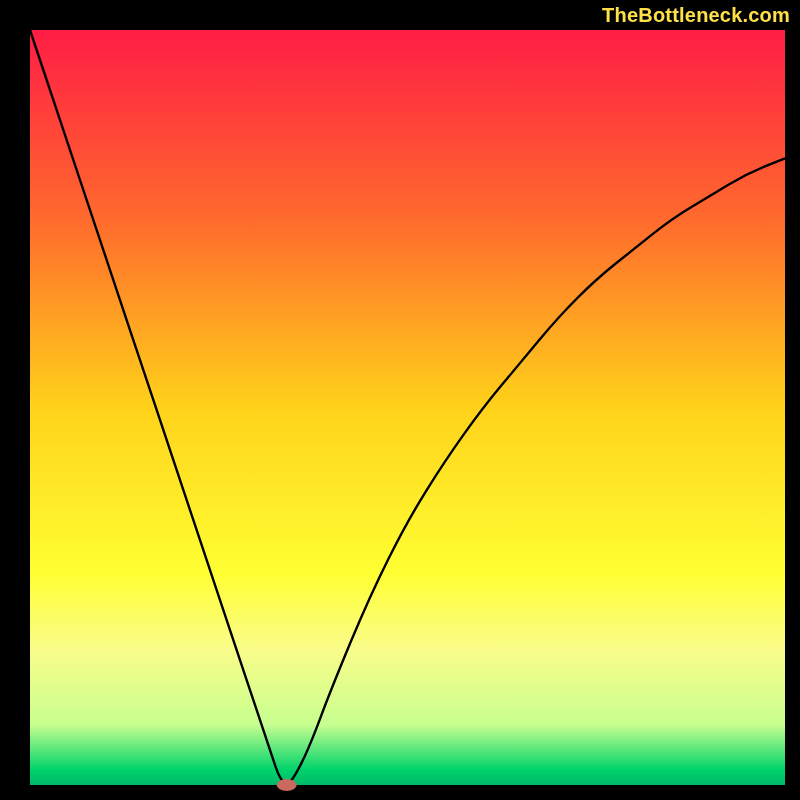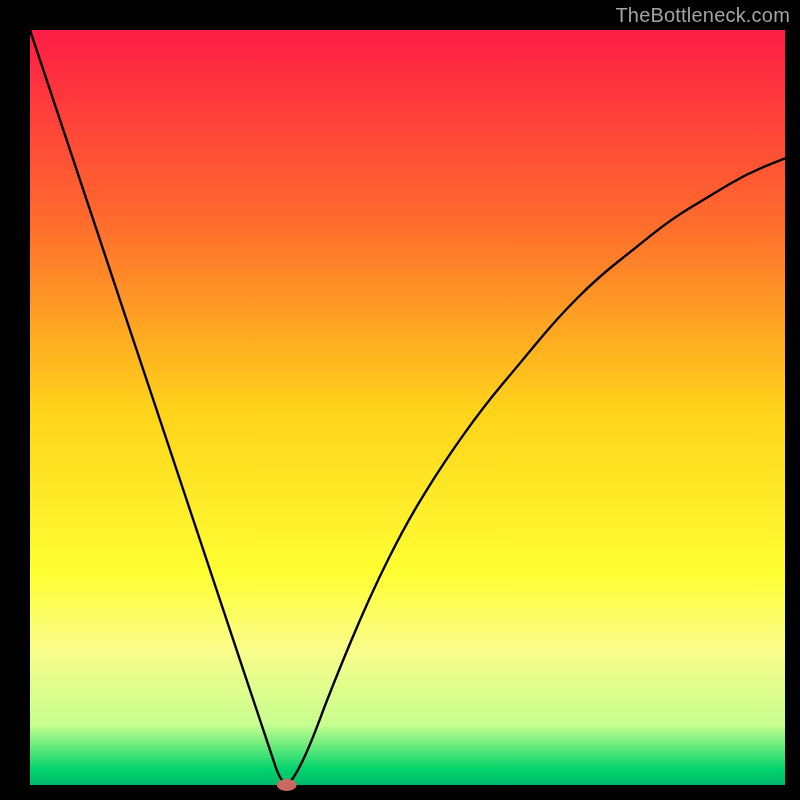--- a/index.html
+++ b/index.html
@@ -16,23 +16,23 @@
     top: 0;
     left: 0;
     width: 800px;
     height: 800px;
     background: #000;
   }
   .watermark {
     position: absolute;
     top: 4px;
     right: 10px;
-    color: #a3a3a3;
+    color: #fde047;
     font-size: 20px;
-    font-weight: 400;
+    font-weight: 700;
     letter-spacing: 0.2px;
     z-index: 5;
   }
   svg.plot {
     position: absolute;
     top: 0;
     left: 0;
   }
 </style>
 </head>

